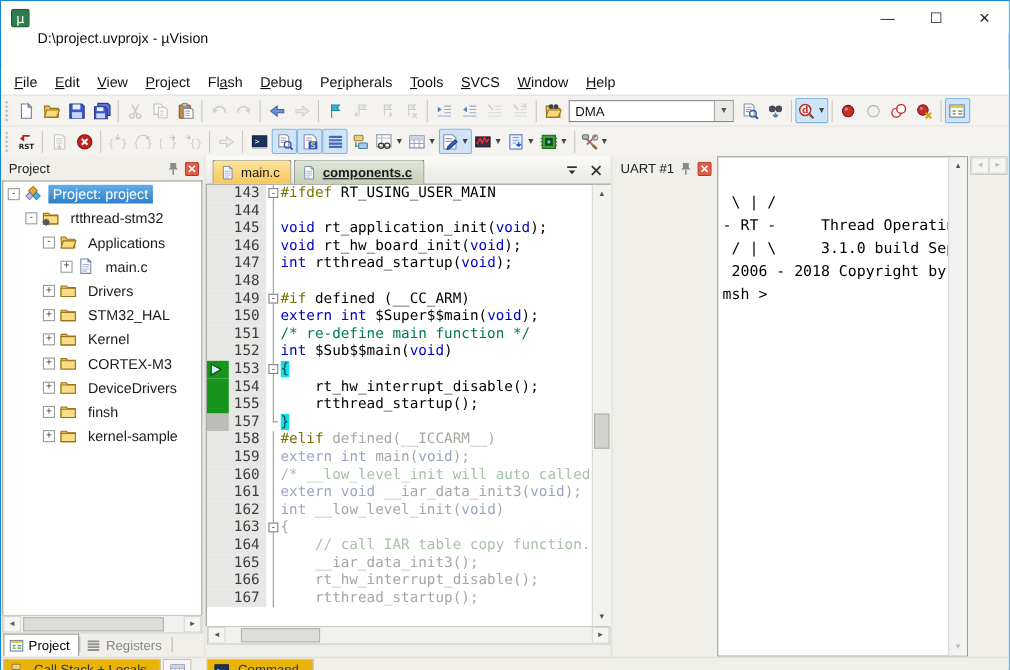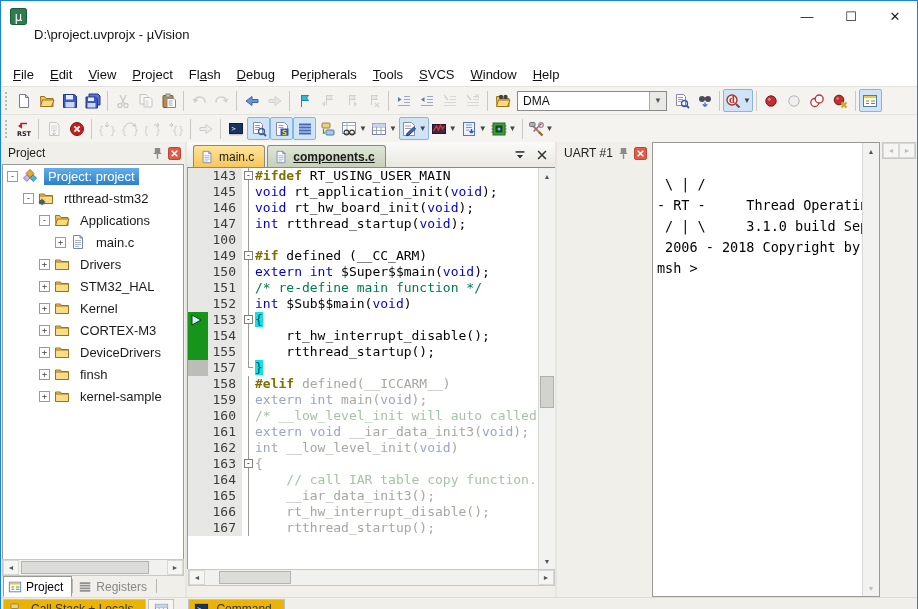--- a/index.html
+++ b/index.html
@@ -80,21 +80,21 @@
   .cl .mg { width:20px; background:#e7e7e5; flex:0 0 auto; position:relative; }
   .cl .mg.pc, .cl .mg.pca { background:#17941c; }
   .cl .mg.gr { background:#bcbcb8; }
   .cl .mg.pca svg { position:absolute; left:3px; top:2px; width:12px; height:12px; }
   .cl .ln { width:34px; background:#e7e7e5; color:#3c3c3c; text-align:right; padding-right:6px; flex:0 0 auto; }
   .cl .fd { width:13px; position:relative; flex:0 0 auto; }
   .cl .fd .vln { position:absolute; left:6px; top:0; bottom:0; border-left:1px solid #9a9a9a; }
   .cl .fd .box { position:absolute; left:2px; top:3px; width:9px; height:9px; background:#fff; border:1px solid #808080; font:8px/7px "DejaVu Sans Mono",monospace; text-align:center; color:#222; }
   .cl .fd .elb { position:absolute; left:6px; top:0; width:5px; height:8px; border-left:1px solid #9a9a9a; border-bottom:1px solid #9a9a9a; }
   .cl .tx { flex:1; white-space:pre; overflow:hidden; color:#000; }
-  .pp { color:#7d7000; font-weight:bold; }
+  .pp { color:#7d7000; font-weight:normal; }
   .kw { color:#0000c8; }
   .cm { color:#007a50; }
   .pl { color:#000; }
   .br { background:#12dfe8; color:#004a50; }
   .kwd { color:#9aa4c6; }
   .cmd { color:#a6c2a6; }
   .pld { color:#a4a8a0; }
   .vscroll { width:17px; background:#f2f2f0; border-left:1px solid #d8d8d4; display:flex; flex-direction:column; align-items:stretch; flex:0 0 auto; }
   .vscroll .va { height:16px; display:flex; align-items:center; justify-content:center; font-size:7px; color:#555; }
   .vscroll .vtrack { flex:1; position:relative; }
@@ -811,20 +811,28 @@
               <span class="mg"></span>
               <span class="ln">143</span>
               <span class="fd">
                 <span class="vln"></span>
                 <span class="box">-</span>
               </span>
               <span class="tx"><span class="pp">#ifdef</span><span class="pl"> RT_USING_USER_MAIN</span></span>
             </div>
             <div class="cl">
               <span class="mg"></span>
+              <span class="ln">144</span>
+              <span class="fd">
+                <span class="vln"></span>
+              </span>
+              <span class="tx"></span>
+            </div>
+            <div class="cl">
+              <span class="mg"></span>
               <span class="ln">145</span>
               <span class="fd">
                 <span class="vln"></span>
               </span>
               <span class="tx"><span class="kw">void</span><span class="pl"> rt_application_init(</span><span class="kw">void</span><span class="pl">);</span></span>
             </div>
             <div class="cl">
               <span class="mg"></span>
               <span class="ln">146</span>
               <span class="fd">
@@ -835,21 +843,21 @@
             <div class="cl">
               <span class="mg"></span>
               <span class="ln">147</span>
               <span class="fd">
                 <span class="vln"></span>
               </span>
               <span class="tx"><span class="kw">int</span><span class="pl"> rtthread_startup(</span><span class="kw">void</span><span class="pl">);</span></span>
             </div>
             <div class="cl">
               <span class="mg"></span>
-              <span class="ln">100</span>
+              <span class="ln">148</span>
               <span class="fd">
                 <span class="vln"></span>
               </span>
               <span class="tx"></span>
             </div>
             <div class="cl">
               <span class="mg"></span>
               <span class="ln">149</span>
               <span class="fd">
                 <span class="vln"></span>

